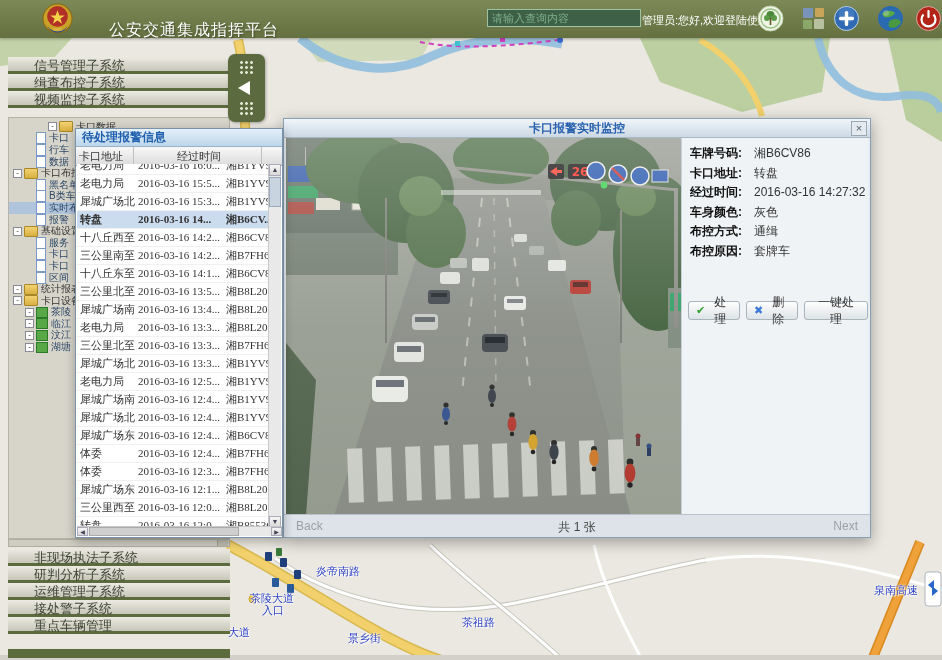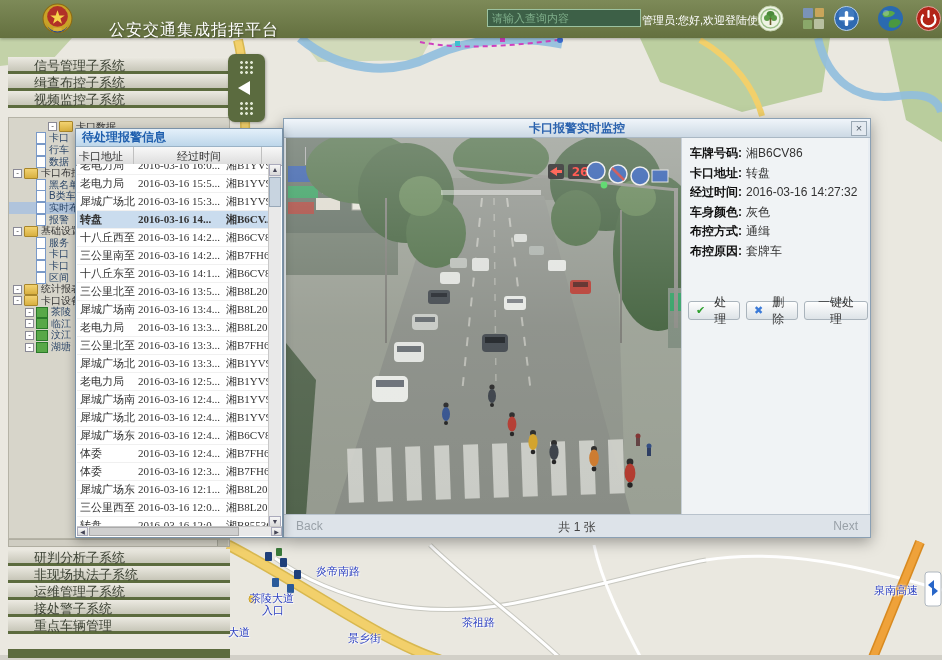--- a/index.html
+++ b/index.html
@@ -56,21 +56,21 @@
   .dialog{position:absolute;left:283px;top:118px;width:588px;height:420px;z-index:10;
           background:#e8edf2;border:1px solid #8aa0b4;box-sizing:border-box;box-shadow:0 4px 14px rgba(0,0,0,.35);}
   .dlg-title{position:absolute;left:0;top:0;right:0;height:18px;background:linear-gradient(#f0f5fa,#ccd9e4);
              border-bottom:1px solid #aab8c4;text-align:center;font-size:12px;font-weight:bold;color:#2a62ae;line-height:18px;}
   .dlg-close{position:absolute;right:3px;top:2px;width:14px;height:13px;line-height:12px;text-align:center;
              font-size:11px;color:#55616d;background:#e4eaf0;border:1px solid #9aa8b4;cursor:pointer;}
   .photo{position:absolute;left:2px;top:19px;width:395px;height:378px;background:#8f948b;overflow:hidden;}
   .details{position:absolute;left:397px;top:19px;right:2px;bottom:23px;background:#f0f3f5;
            border-left:1px solid #c8d0d8;padding:6px 0 0 8px;box-sizing:border-box;}
   .drow{height:19.5px;line-height:19.5px;font-size:12px;white-space:nowrap;overflow:hidden;}
-  .drow b{color:#111;margin-right:4px;}
+  .drow b{color:#111;margin-right:12px;}
   .drow span{color:#333;}
   .btns{position:absolute;left:6px;top:163px;display:flex;gap:6px;}
   .btns button{display:inline-flex;align-items:center;gap:3px;height:19px;padding:0 7px;font-size:12px;color:#333;
                background:linear-gradient(#fefefe,#dde3e7);border:1px solid #aab4bc;border-radius:3px;cursor:pointer;
                font-family:inherit;}
   .glyph{font-size:11px;font-weight:bold;}
   .glyph.check{color:#2ea02e;} .glyph.xx{color:#3a7ad8;}
   .dlg-footer{position:absolute;left:0;right:0;bottom:0;height:22px;background:#dde3e9;border-top:1px solid #b8c2cc;}
   .dlg-footer .back{position:absolute;left:12px;top:4px;color:#99a1a8;cursor:pointer;}
   .dlg-footer .count{position:absolute;left:0;right:0;top:4px;text-align:center;color:#444;}
@@ -338,22 +338,22 @@
           <span class="tlabel">湖塘</span>
         </div>
       </div>
   </div>
   <div class="tree-bottom">
       <i></i>
     </div>
 
   <div class="side-menu bottom">
 
-  <div class="side-item">研判分析子系统</div>
-      <div class="side-item">非现场执法子系统</div>
+  <div class="side-item">非现场执法子系统</div>
+      <div class="side-item">研判分析子系统</div>
       <div class="side-item">运维管理子系统</div>
       <div class="side-item">接处警子系统</div>
       <div class="side-item">重点车辆管理</div>
     </div>
   <div class="side-strip"></div>
 
   <div class="collapse">
     <div class="dots t"></div>
     <div class="tri"></div>
     <div class="dots b"></div>

